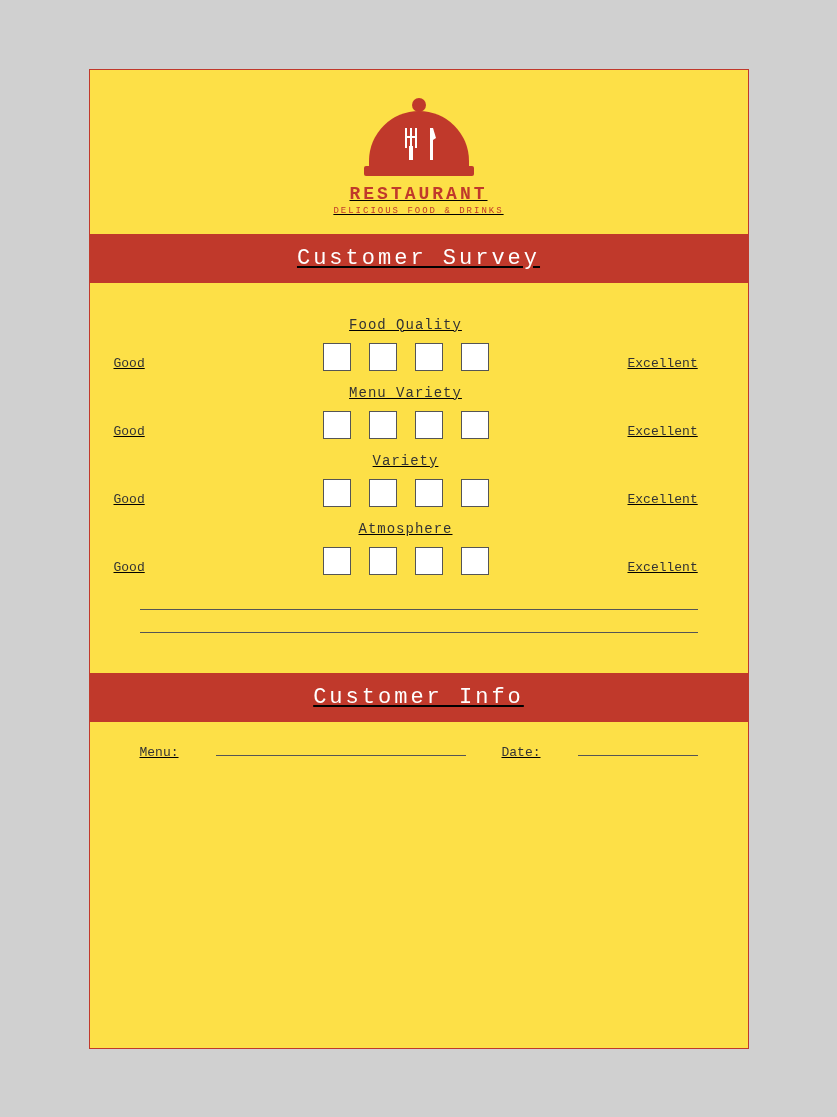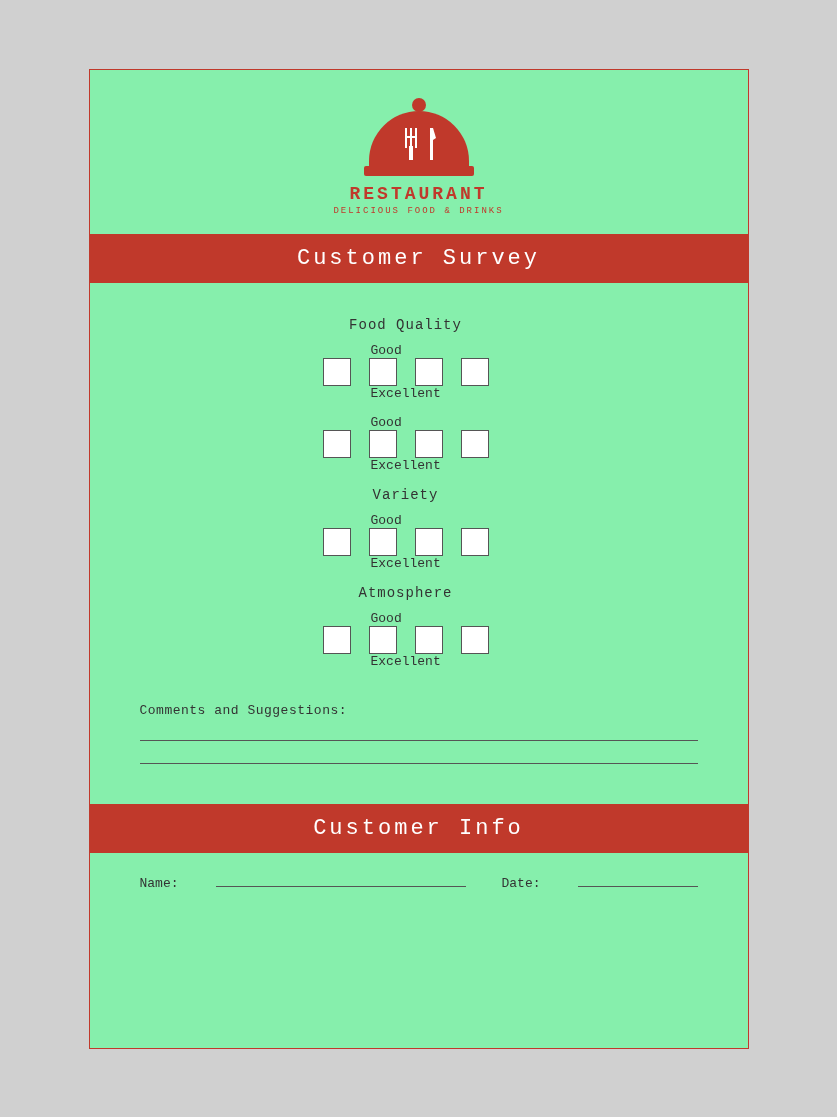--- a/index.html
+++ b/index.html
@@ -5,26 +5,27 @@
     * { box-sizing: border-box; margin: 0; padding: 0; }
     body {
       background: #d0d0d0;
       display: flex;
       justify-content: center;
       align-items: center;
       min-height: 100vh;
       font-family: 'Courier New', Courier, monospace;
     }
     .page {
-      background: #86efac;
+      background: #fde047;
       width: 660px;
       min-height: 980px;
       border: 1.5px solid #c0392b;
       padding: 0;
       position: relative;
+      text-decoration: underline;
     }
     .logo-section {
       display: flex;
       flex-direction: column;
       align-items: center;
       padding: 28px 0 18px 0;
     }
     .logo-icon {
       position: relative;
       width: 110px;
@@ -104,24 +105,23 @@
       text-align: center;
       font-family: 'Courier New', Courier, monospace;
       font-size: 14px;
       color: #333;
       margin-bottom: 10px;
       margin-top: 14px;
       letter-spacing: 1px;
     }
     .rating-row {
       display: flex;
-      align-items: center;
+      align-items: flex-end;
       justify-content: space-between;
       margin-bottom: 14px;
-      flex-direction: column;
     }
     .rating-label {
       font-family: 'Courier New', Courier, monospace;
       font-size: 13px;
       color: #333;
       width: 70px;
     }
     .rating-label.right {
       text-align: right;
     }
@@ -220,20 +220,21 @@
       <div class="rating-label">Good</div>
       <div class="checkboxes">
         <div class="checkbox-item"></div>
         <div class="checkbox-item"></div>
         <div class="checkbox-item"></div>
         <div class="checkbox-item"></div>
       </div>
       <div class="rating-label right">Excellent</div>
     </div>
 
+    <div class="category-label">Menu Variety</div>
     <div class="rating-row">
       <div class="rating-label">Good</div>
       <div class="checkboxes">
         <div class="checkbox-item"></div>
         <div class="checkbox-item"></div>
         <div class="checkbox-item"></div>
         <div class="checkbox-item"></div>
       </div>
       <div class="rating-label right">Excellent</div>
     </div>
@@ -258,30 +259,29 @@
         <div class="checkbox-item"></div>
         <div class="checkbox-item"></div>
         <div class="checkbox-item"></div>
       </div>
       <div class="rating-label right">Excellent</div>
     </div>
 
   </div>
 
   <div class="comments-section">
-    <div class="comments-label">Comments and Suggestions:</div>
     <div class="comment-line"></div>
     <div class="comment-line"></div>
   </div>
 
   <div class="red-banner">Customer Info</div>
 
   <div class="customer-info-section">
     <div class="info-row">
-      <span class="rating-label">Name:</span>
+      <span class="rating-label">Menu:</span>
       <span class="info-field-line"></span>
       <span style="width:24px;"></span>
       <span class="rating-label">Date:</span>
       <span class="info-field-short"></span>
     </div>
   </div>
 
 </div>
 
 </body></html>

